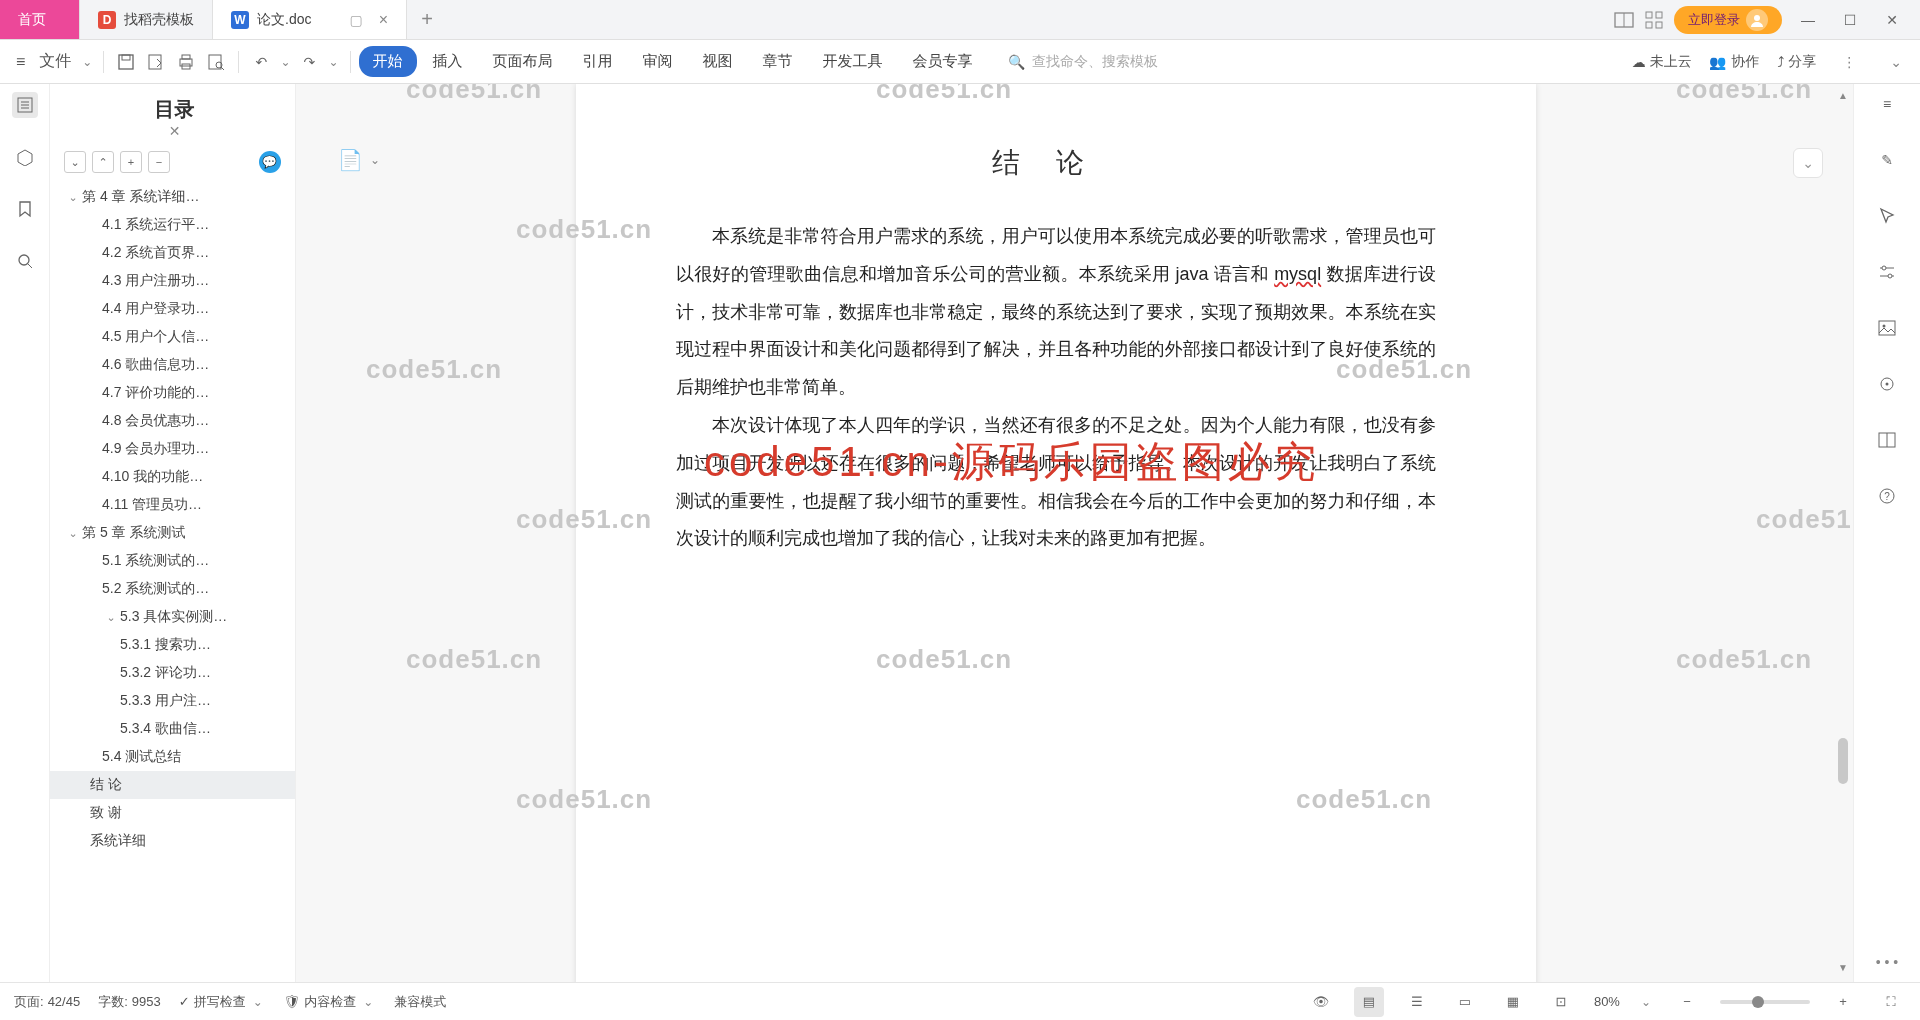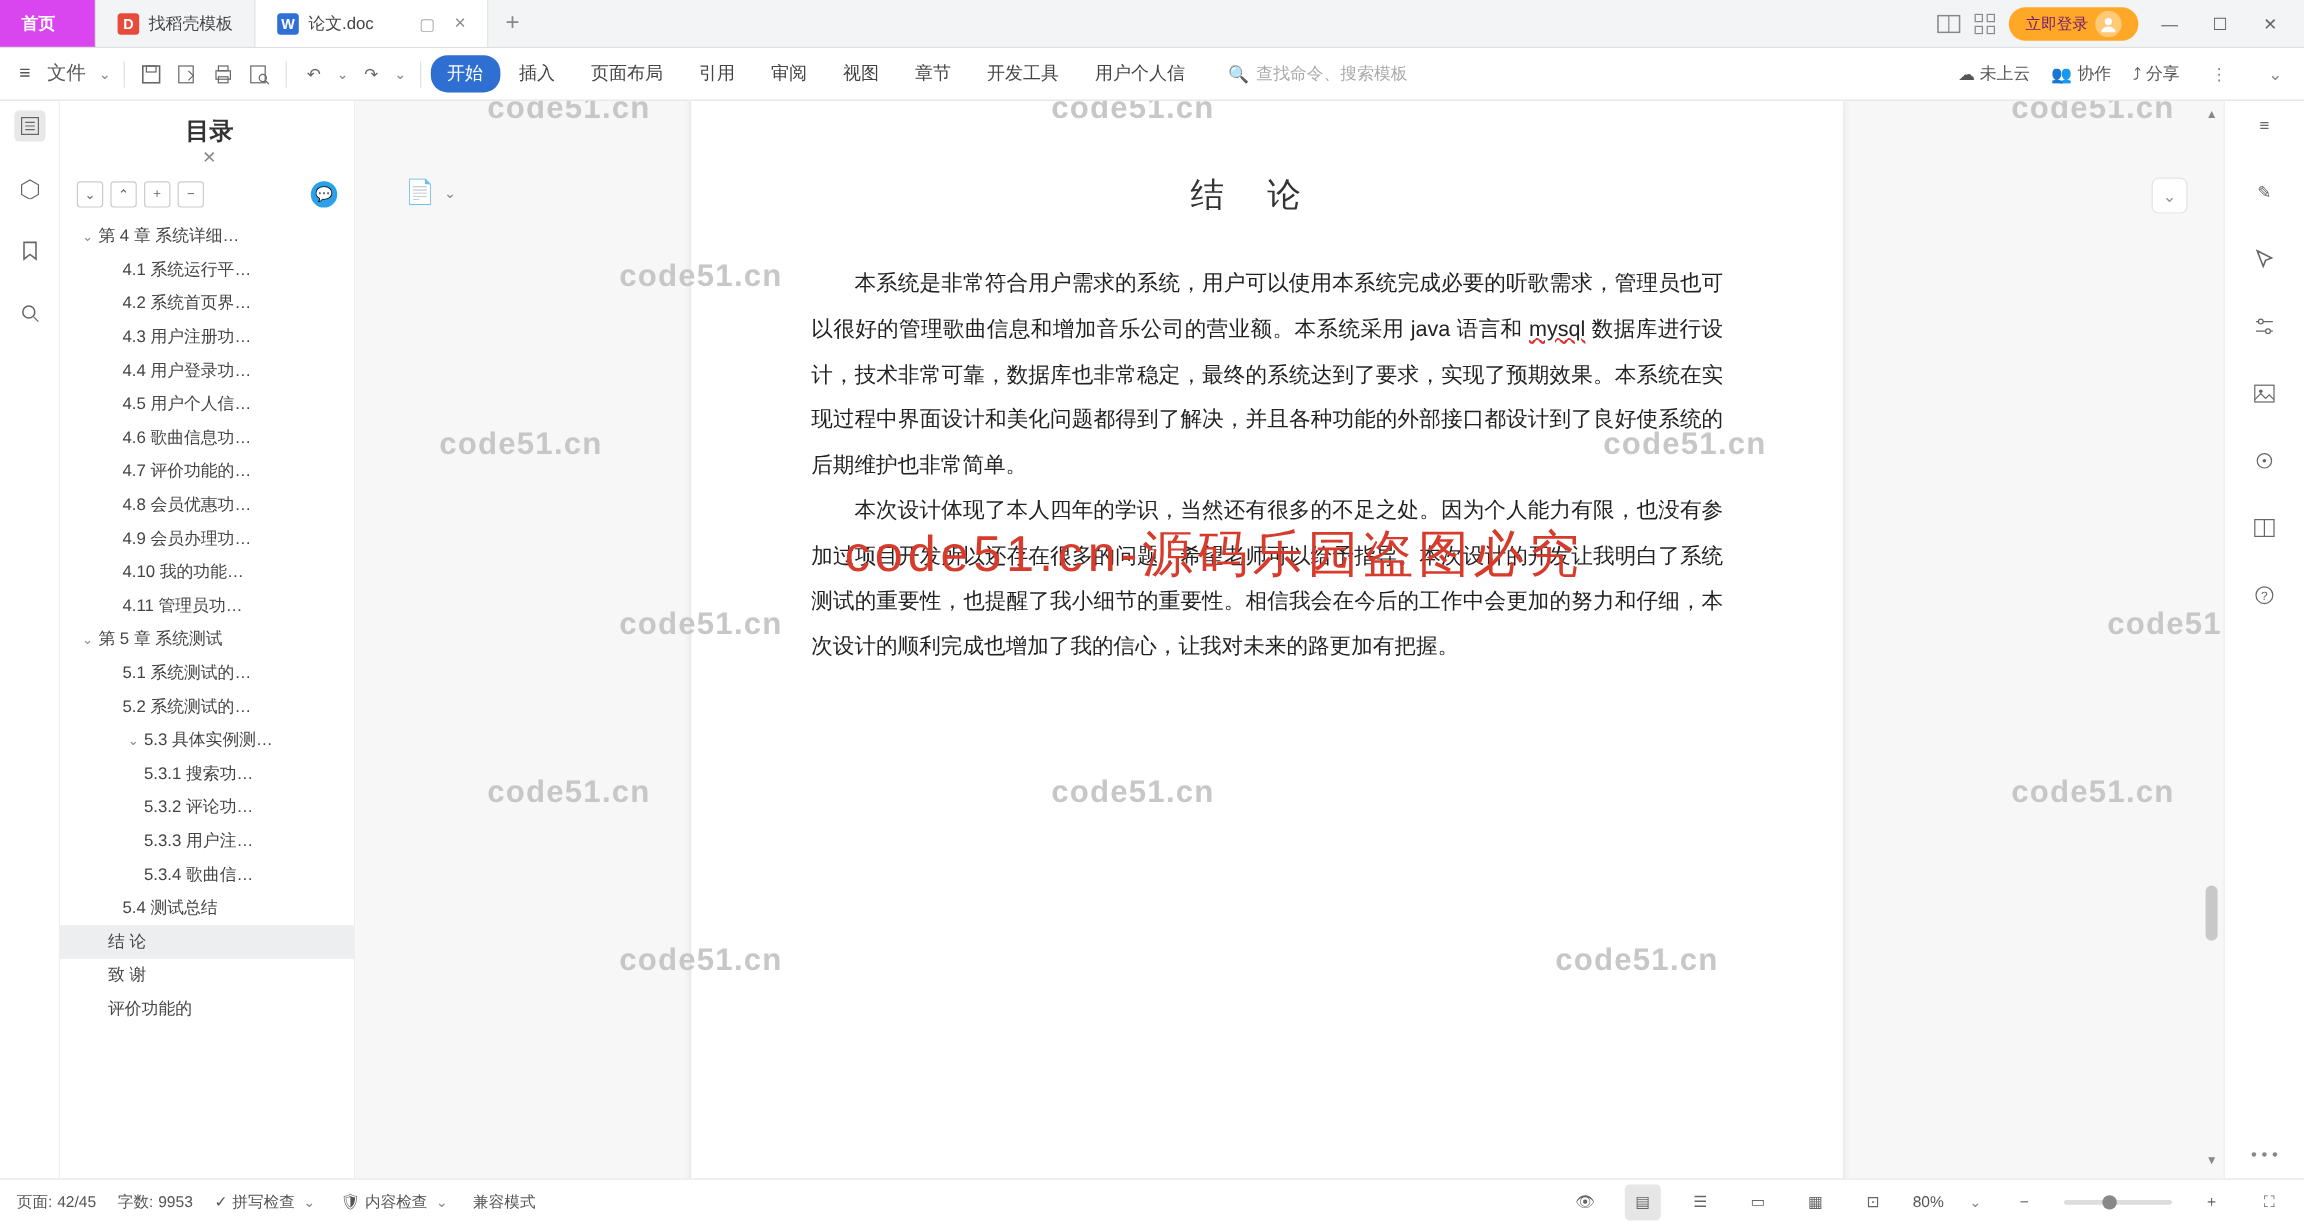--- a/index.html
+++ b/index.html
@@ -1,21 +1,21 @@
 <!DOCTYPE html>
 <html><head>
 <meta charset="utf-8">
 <style>
 * { margin:0; padding:0; box-sizing:border-box; font-family:"Microsoft YaHei","PingFang SC",sans-serif; }
 body { width:1920px; height:1020px; overflow:hidden; background:#fff; font-size:14px; color:#333; position:relative; }
 
 
 .tabbar { height:40px; background:#f3f4f6; display:flex; align-items:stretch; border-bottom:1px solid #e0e0e0; }
 .tab { display:flex; align-items:center; padding:0 18px; gap:8px; border-right:1px solid #e0e0e0; cursor:pointer; font-size:14px; color:#444; min-width:100px; }
-.tab.home { background:#d946ef; color:#fff; min-width:80px; font-weight:700; }
+.tab.home { background:#ec4899; color:#fff; min-width:80px; font-weight:400; }
 .tab.active { background:#fff; }
 .tab .ticon { width:18px; height:18px; display:inline-flex; align-items:center; justify-content:center; font-size:12px; border-radius:3px; }
 .icon-red { background:#e54c3c; color:#fff; font-weight:bold; }
 .icon-blue { background:#2e6fd8; color:#fff; font-weight:bold; }
 .tab .close { margin-left:8px; color:#888; font-size:16px; }
 .tab .monitor { margin-left:30px; color:#aaa; }
 .newtab { width:40px; display:flex; align-items:center; justify-content:center; color:#888; font-size:20px; cursor:pointer;}
 .tabbar-right { margin-left:auto; display:flex; align-items:center; gap:10px; padding:0 12px; }
 .winbtn { width:32px; height:28px; display:flex; align-items:center; justify-content:center; color:#666; cursor:pointer; }
 .login-btn { background:#ffa726; color:#701a75; padding:3px 14px 3px 14px; border-radius:14px; font-size:13px; display:flex; align-items:center; gap:6px; cursor:pointer;}
@@ -172,21 +172,21 @@
     <span class="caret">⌄</span>
   <span class="sep"></span>
   <span class="rtab active">开始</span>
   <span class="rtab">插入</span>
   <span class="rtab">页面布局</span>
   <span class="rtab">引用</span>
   <span class="rtab">审阅</span>
   <span class="rtab">视图</span>
   <span class="rtab">章节</span>
   <span class="rtab">开发工具</span>
-  <span class="rtab">用户个人信</span>
+  <span class="rtab">会员专享</span>
   <span class="search">
     <span>🔍</span>
     <span>查找命令、搜索模板</span>
   </span>
   <div class="ribbon-right">
     <span class="item">
         <span>☁</span>
         <span>未上云</span>
       </span>
     <span class="item">
@@ -308,21 +308,21 @@
       <div class="toc-item lvl1">
         <span>5.4 测试总结</span>
       </div>
       <div class="toc-item lvl0b sel">
         <span>结    论</span>
       </div>
       <div class="toc-item lvl0b">
         <span>致    谢</span>
       </div>
       <div class="toc-item lvl0b">
-        <span>评价功能的</span>
+        <span>系统详细</span>
       </div>
     </div>
 </div>
 
 <div class="docwrap">
   <div class="docicon">📄<span class="caret">⌄</span></div>
   <div class="bookmark-toggle">⌄</div>
   <div class="page">
     <h1>结论</h1>
     <p><span>本系统是非常符合用户需求的系统，用户可以使用本系统完成必要的听歌需求，管理员也可以很好的管理歌曲信息和增加音乐公司的营业额。本系统采用 java 语言和 </span><span class="underline">mysql</span><span> 数据库进行设计，技术非常可靠，数据库也非常稳定，最终的系统达到了要求，实现了预期效果。本系统在实现过程中界面设计和美化问题都得到了解决，并且各种功能的外部接口都设计到了良好使系统的后期维护也非常简单。</span></p>

